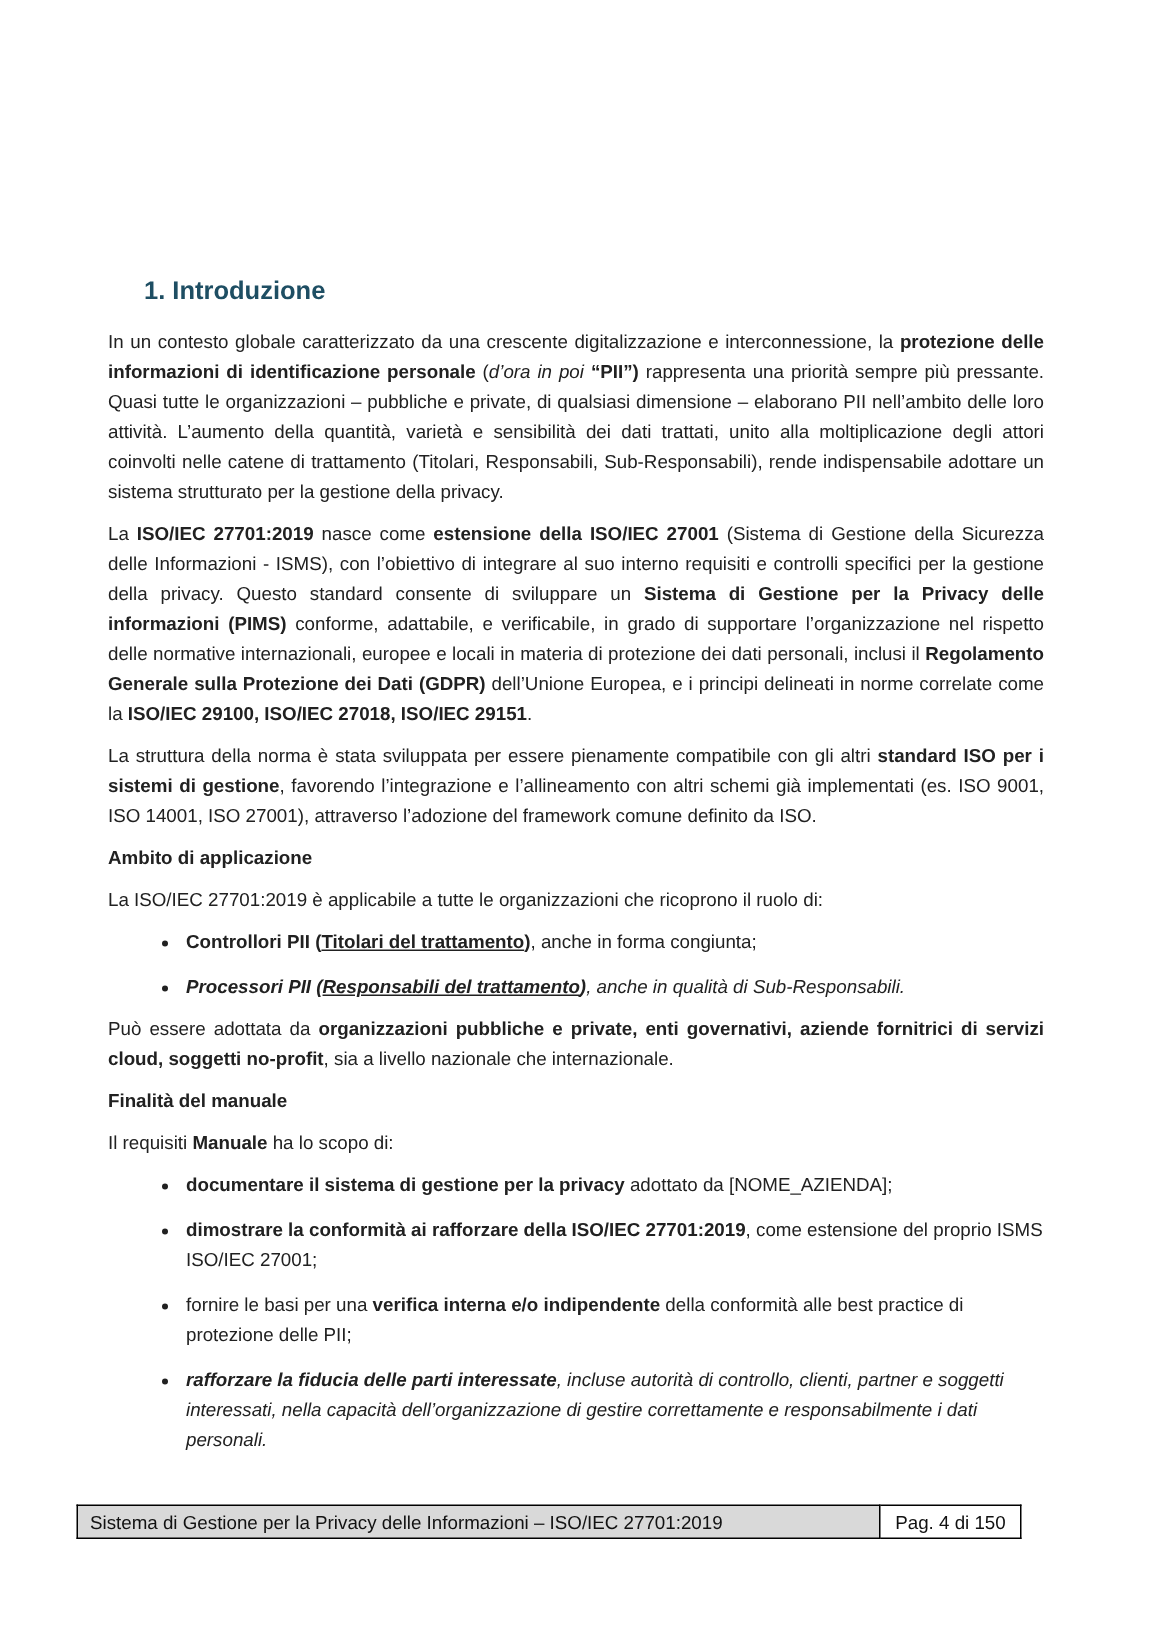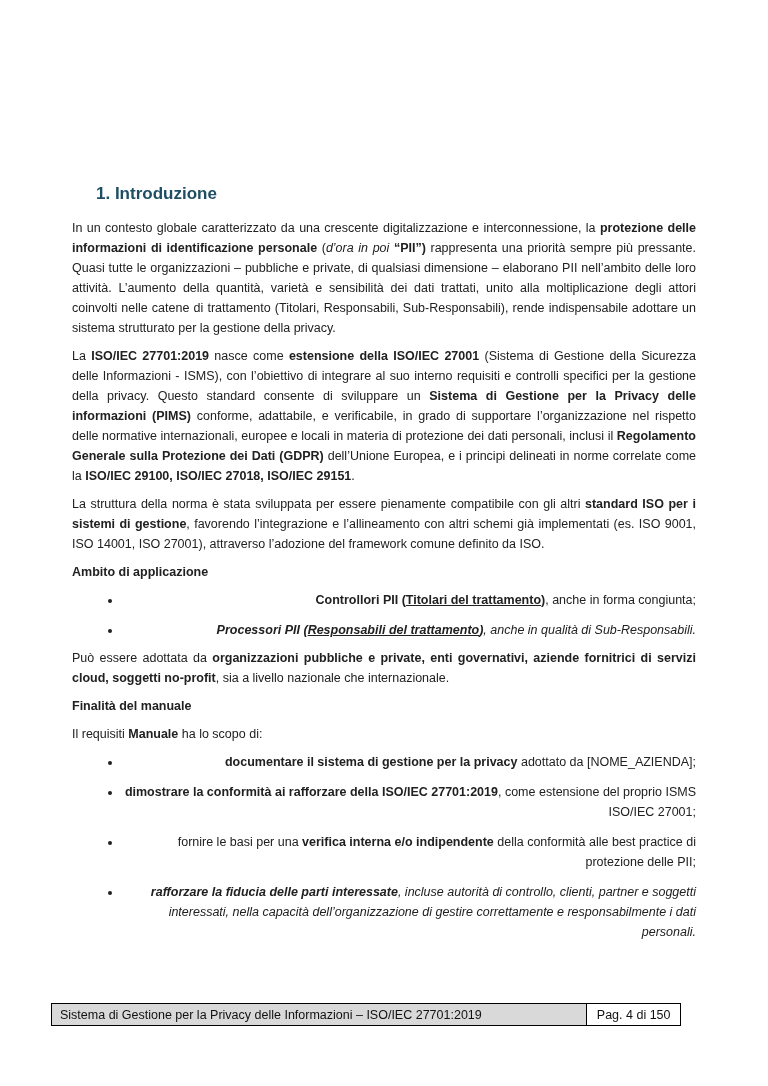--- a/index.html
+++ b/index.html
@@ -19,21 +19,21 @@
   .h-ed{font-weight:bold;font-size:12px;}
   .h-date{font-size:12px;}
 
   
   .content{position:absolute;top:182px;left:72px;width:624px;font-size:12.5px;line-height:20px;}
   .sec-heading{font-size:17px;line-height:24px;font-weight:bold;color:#1e4e63;
       margin:0 0 12px;padding-left:24px;}
   .para{margin:0 0 8px;text-align:justify;}
   .subheading{font-weight:bold;margin:0 0 8px;}
   .bullets{margin:0 0 8px;padding-left:50px;list-style-type:disc;}
-  .bullets li{margin:0 0 10px;padding-left:2px;text-align:right;}
+  .bullets li{margin:0 0 10px;padding-left:2px;text-align:left;}
   .bullets li:last-child{margin-bottom:2px;font-style:italic;}
   .b{font-weight:bold;}
   .i{font-style:italic;}
   .u{text-decoration:underline;}
 
   
   .footer-table{position:absolute;top:1003px;left:51px;width:630px;height:23px;
       border-collapse:collapse;table-layout:fixed;}
   .footer-table td{border:1.5px solid #000;font-size:12.5px;padding:2px 8px;vertical-align:middle;}
   .f-left{width:87%;background:#d9d9d9;text-align:left;color:#111;}
@@ -44,20 +44,21 @@
 
 <div class="page">
 
 
   <div class="content" id="doc-content">
       <h2 class="sec-heading">1. Introduzione</h2>
       <p class="para"><span>In un contesto globale caratterizzato da una crescente digitalizzazione e interconnessione, la </span><span class="b">protezione delle informazioni di identificazione personale</span><span> (</span><span class="i">d’ora in poi</span><span> </span><span class="b">“PII”)</span><span> rappresenta una priorità sempre più pressante. Quasi tutte le organizzazioni – pubbliche e private, di qualsiasi dimensione – elaborano PII nell’ambito delle loro attività. L’aumento della quantità, varietà e sensibilità dei dati trattati, unito alla moltiplicazione degli attori coinvolti nelle catene di trattamento (Titolari, Responsabili, Sub-Responsabili), rende indispensabile adottare un sistema strutturato per la gestione della privacy.</span></p>
       <p class="para"><span>La </span><span class="b">ISO/IEC 27701:2019</span><span> nasce come </span><span class="b">estensione della ISO/IEC 27001</span><span> (Sistema di Gestione della Sicurezza delle Informazioni - ISMS), con l’obiettivo di integrare al suo interno requisiti e controlli specifici per la gestione della privacy. Questo standard consente di sviluppare un </span><span class="b">Sistema di Gestione per la Privacy delle informazioni (PIMS)</span><span> conforme, adattabile, e verificabile, in grado di supportare l’organizzazione nel rispetto delle normative internazionali, europee e locali in materia di protezione dei dati personali, inclusi il </span><span class="b">Regolamento Generale sulla Protezione dei Dati (GDPR)</span><span> dell’Unione Europea, e i principi delineati in norme correlate come la </span><span class="b">ISO/IEC 29100, ISO/IEC 27018, ISO/IEC 29151</span><span>.</span></p>
       <p class="para"><span>La struttura della norma è stata sviluppata per essere pienamente compatibile con gli altri </span><span class="b">standard ISO per i sistemi di gestione</span><span>, favorendo l’integrazione e l’allineamento con altri schemi già implementati (es. ISO 9001, ISO 14001, ISO 27001), attraverso l’adozione del framework comune definito da ISO.</span></p>
       <p class="subheading">Ambito di applicazione</p>
+      <p class="para"><span>La ISO/IEC 27701:2019 è applicabile a tutte le organizzazioni che ricoprono il ruolo di:</span></p>
       <ul class="bullets">
         <li><span class="b">Controllori PII (</span><span class="b u">Titolari del trattamento</span><span class="b">)</span><span>, anche in forma congiunta;</span></li>
         <li><span class="b">Processori PII (</span><span class="b u">Responsabili del trattamento</span><span class="b">)</span><span>, anche in qualità di Sub-Responsabili.</span></li>
       </ul>
       <p class="para"><span>Può essere adottata da </span><span class="b">organizzazioni pubbliche e private, enti governativi, aziende fornitrici di servizi cloud, soggetti no-profit</span><span>, sia a livello nazionale che internazionale.</span></p>
       <p class="subheading">Finalità del manuale</p>
       <p class="para"><span>Il requisiti </span><span class="b">Manuale</span><span> ha lo scopo di:</span></p>
       <ul class="bullets">
         <li><span class="b">documentare il sistema di gestione per la privacy</span><span> adottato da [NOME_AZIENDA];</span></li>
         <li><span class="b">dimostrare la conformità ai rafforzare della ISO/IEC 27701:2019</span><span>, come estensione del proprio ISMS ISO/IEC 27001;</span></li>

